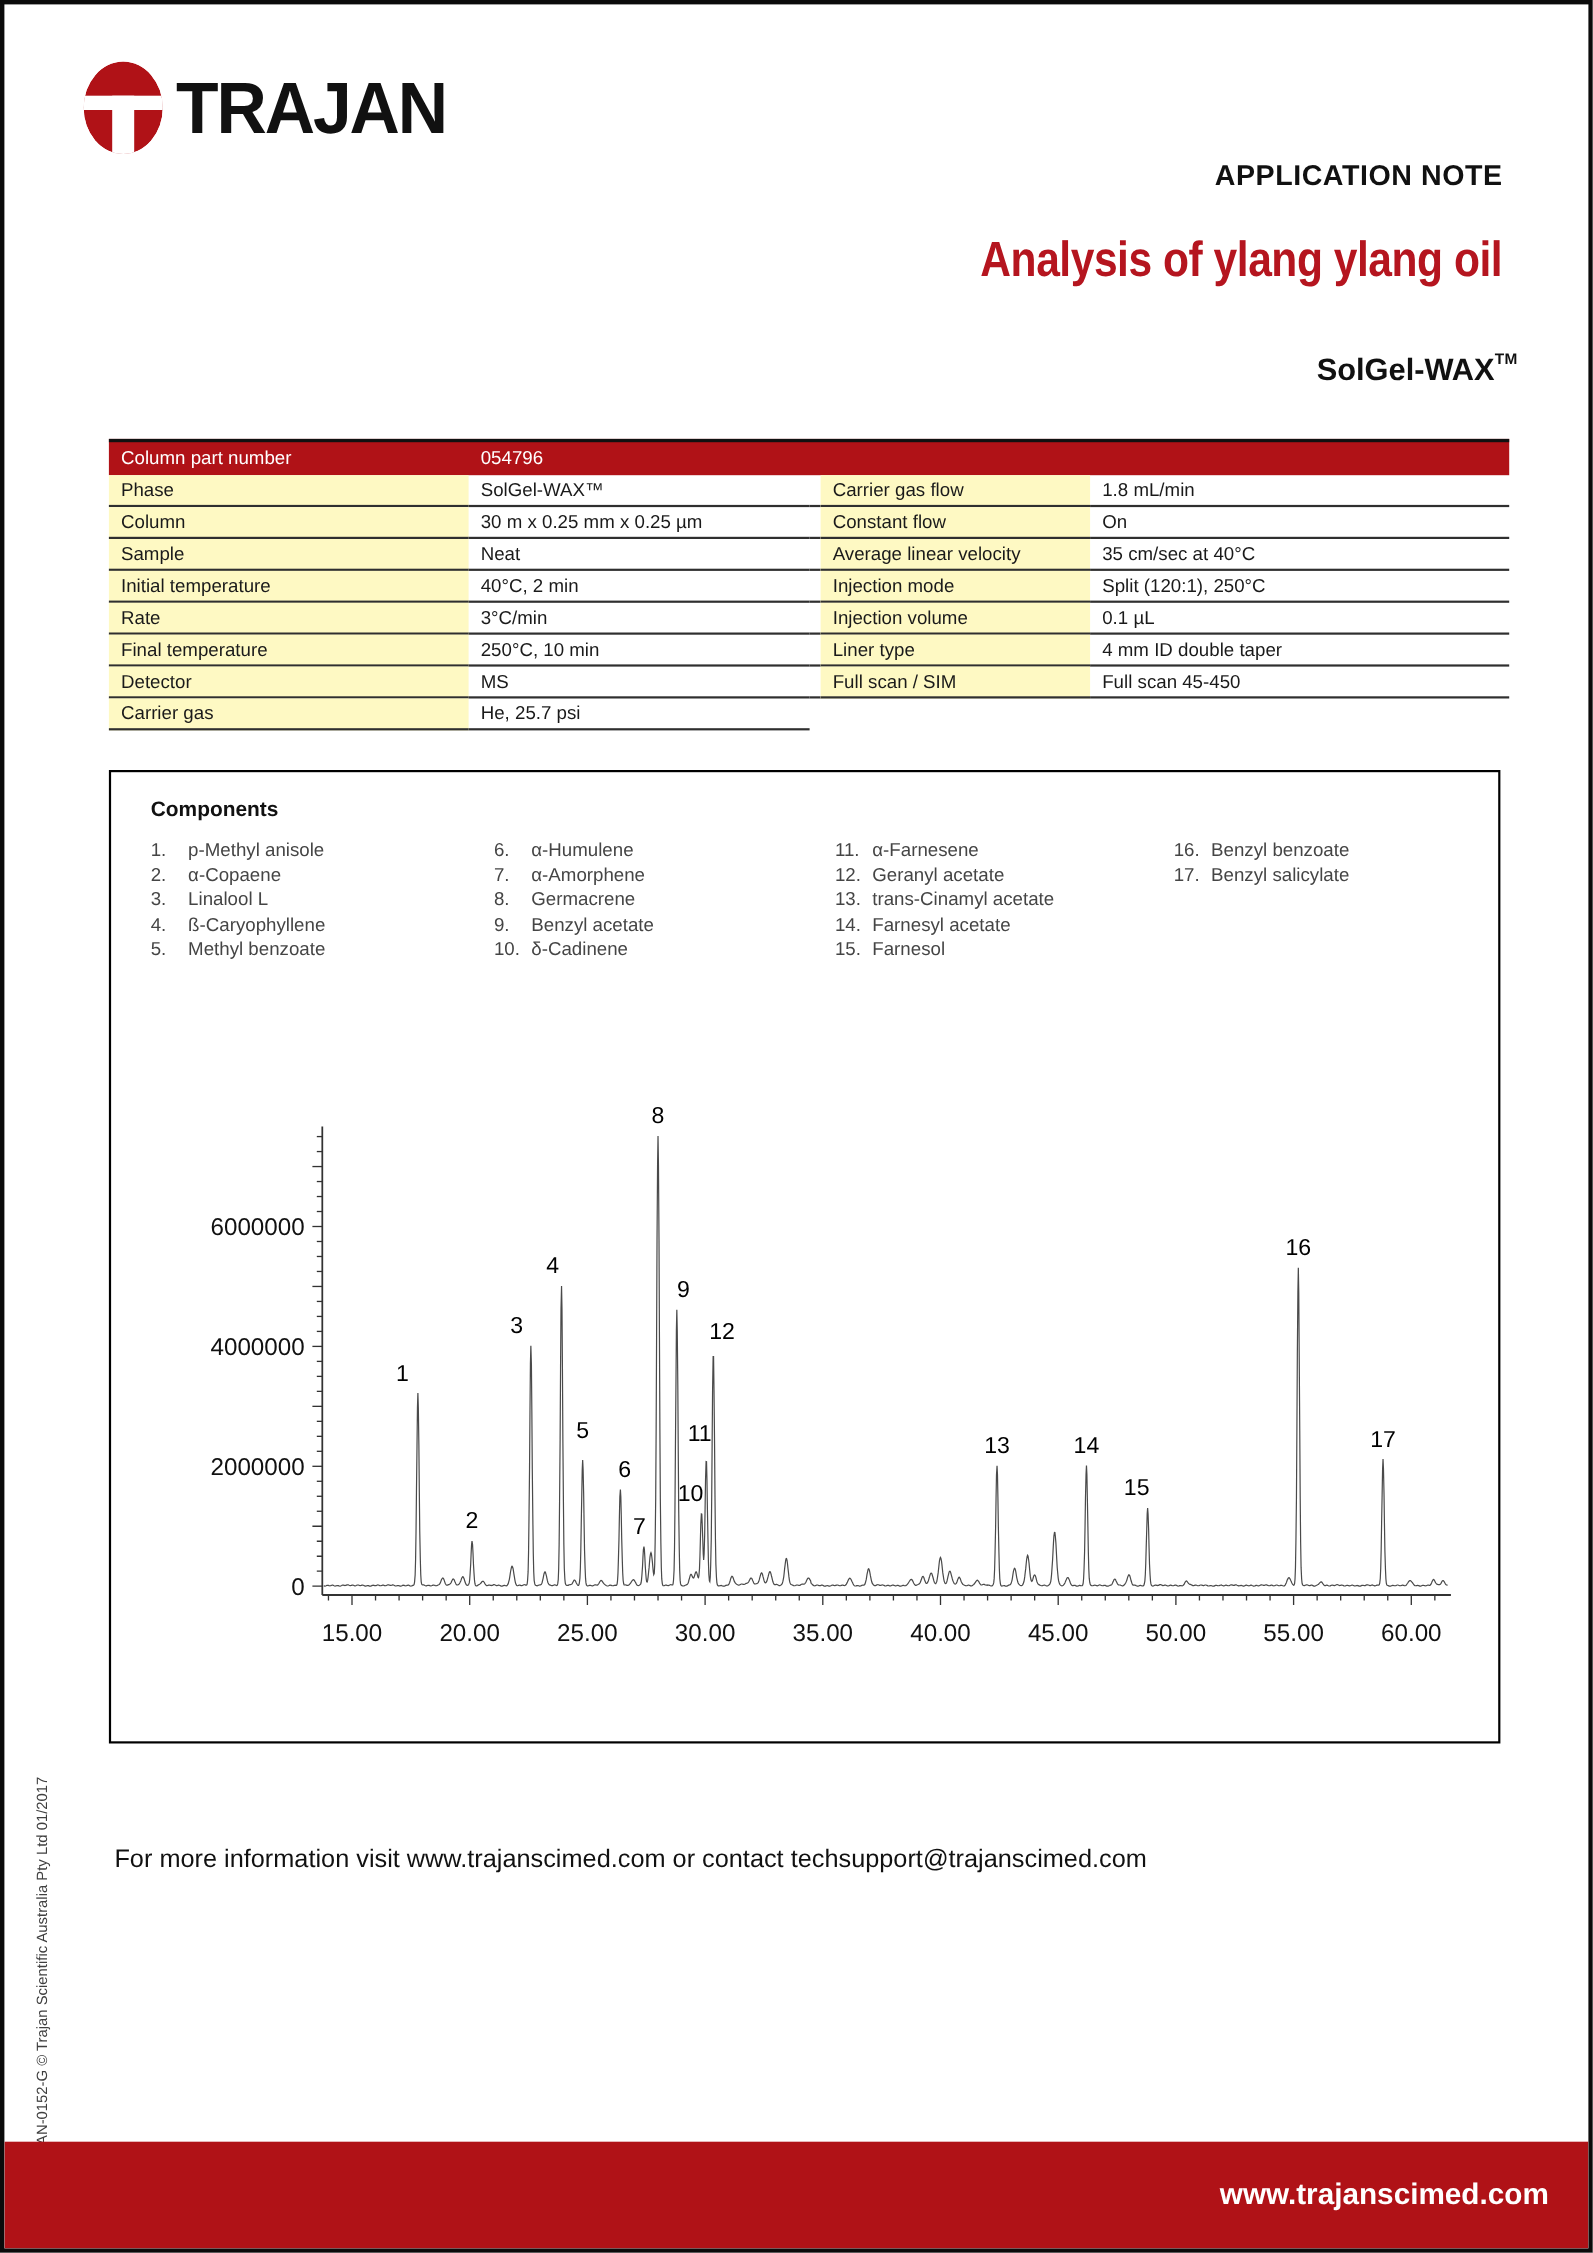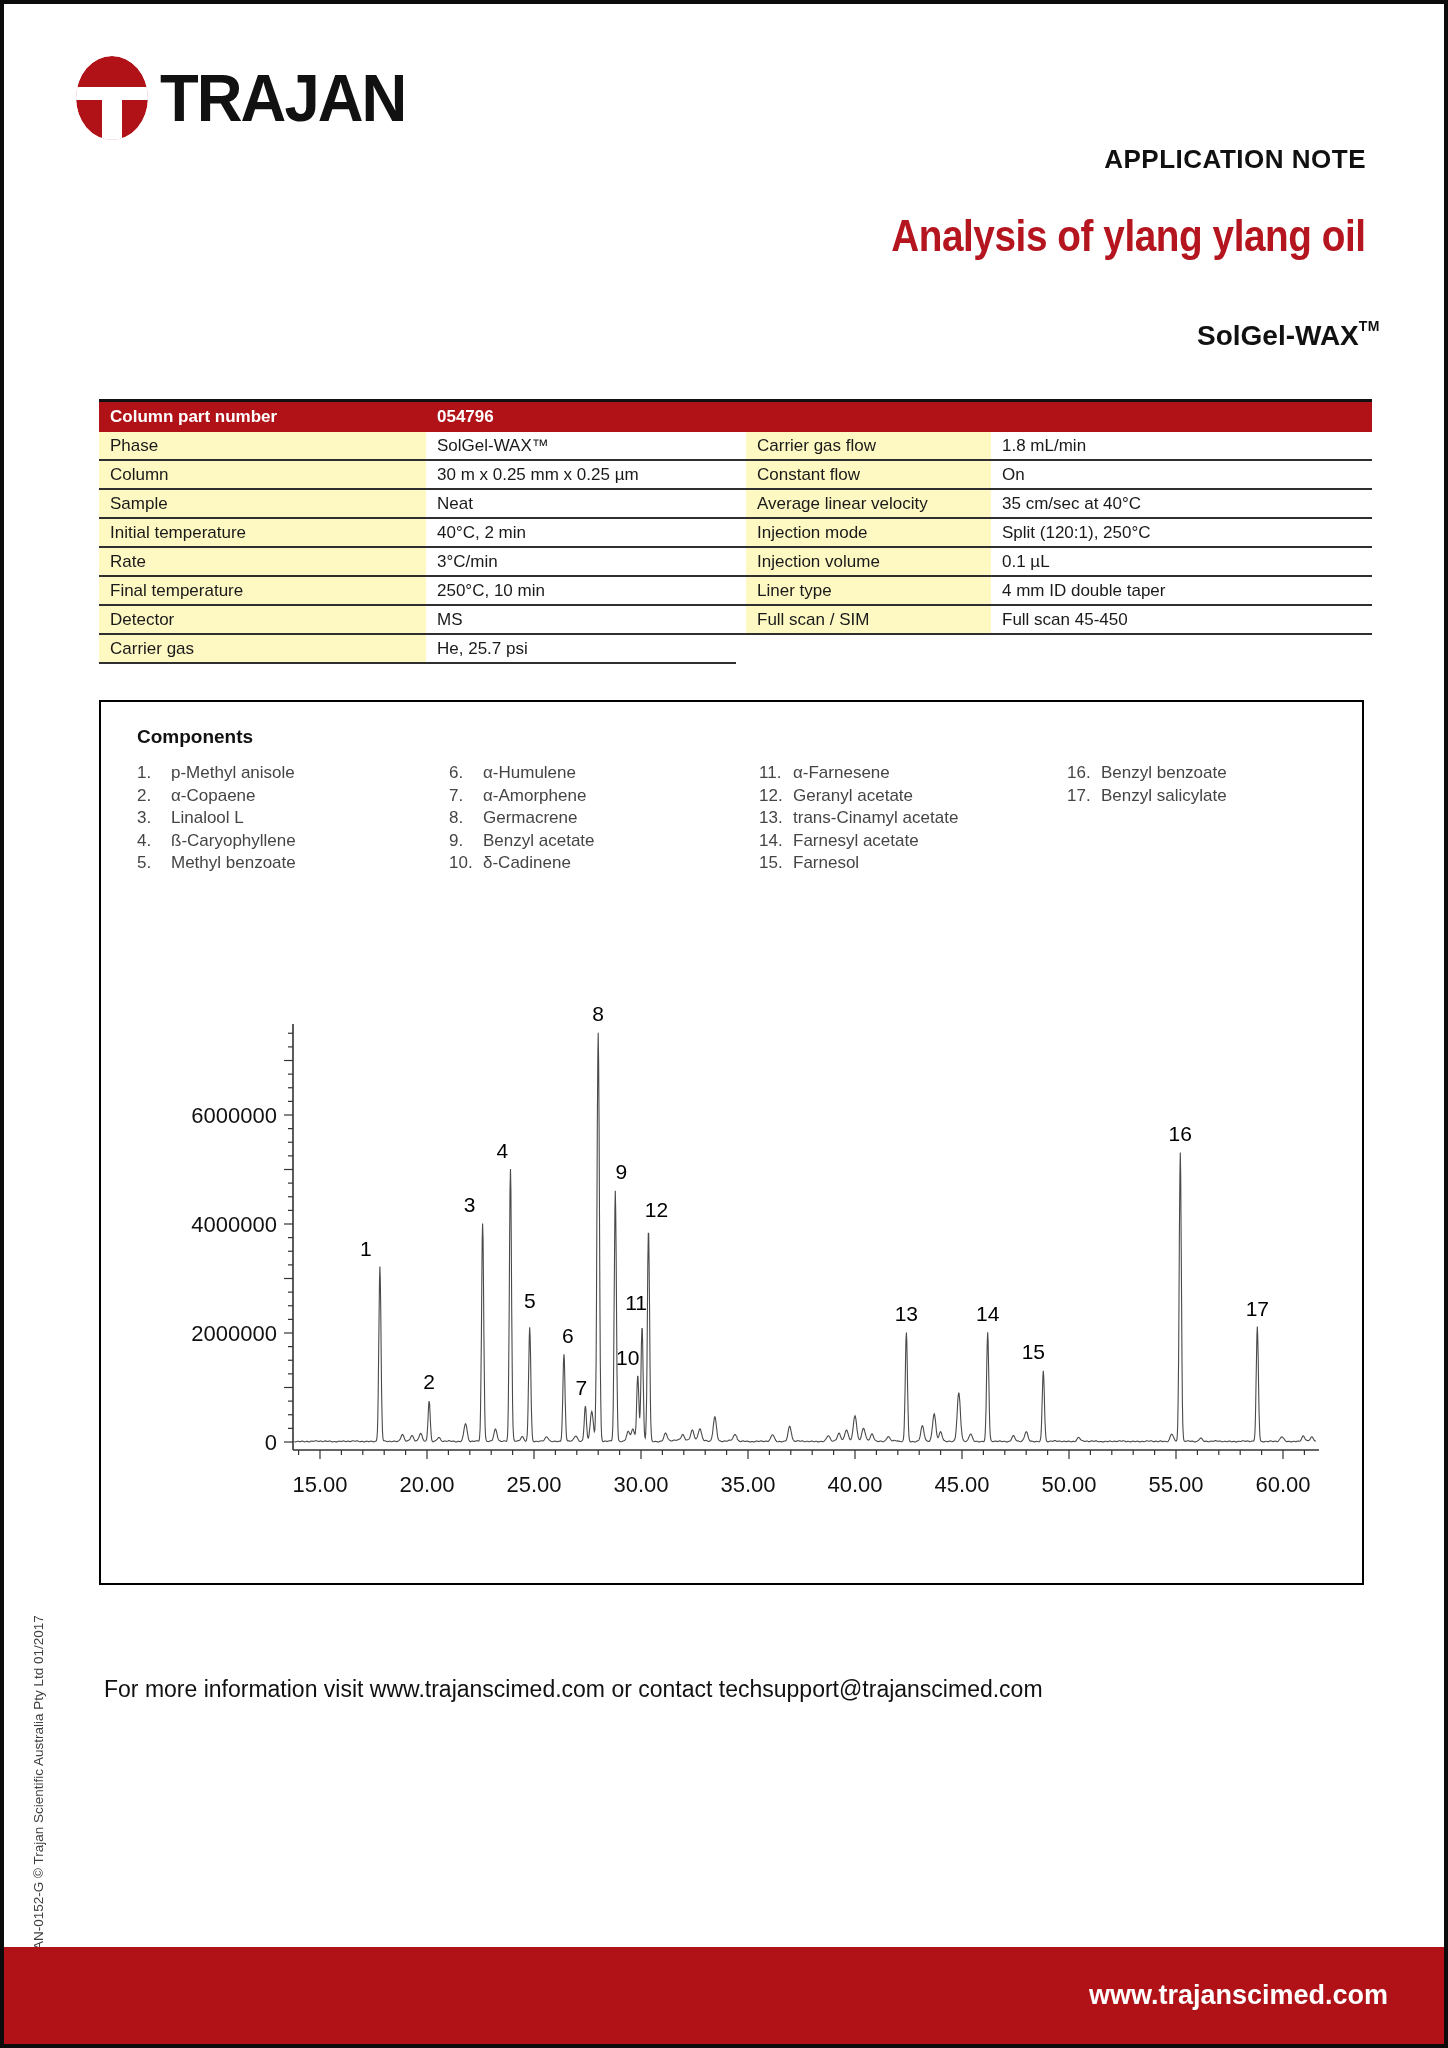--- a/index.html
+++ b/index.html
@@ -15,21 +15,21 @@
   .doc-type{position:absolute;right:78px;top:140px;font-size:26px;font-weight:bold;
             letter-spacing:.5px;color:#111;}
   .title{position:absolute;right:78px;top:206px;margin:0;font-size:45px;font-weight:bold;
          color:#b5151f;transform:scaleX(.86);transform-origin:right center;letter-spacing:-.5px;}
   .product{position:absolute;right:64px;top:314px;font-size:28px;font-weight:bold;color:#111;}
   .product sup{font-size:14px;vertical-align:14px;letter-spacing:.5px;}
 
   
   .mtable{position:absolute;left:95px;top:395px;width:1273px;font-size:17px;}
   .mt-header{display:grid;grid-template-columns:327px 946px;background:#b01217;color:#fff;
-             font-weight:bold;height:30px;line-height:30px;border-top:3px solid #111;}
+             font-weight:normal;height:30px;line-height:30px;border-top:3px solid #111;}
   .mt-header span{padding-left:11px;}
   .mt-row{display:grid;grid-template-columns:327px 310px 10px 245px 381px;height:29px;line-height:28px;}
   .mt-cell{border-bottom:2px solid #2f2f2f;padding-left:11px;white-space:nowrap;overflow:hidden;}
   .mt-label{background:#fef9c3;}
   .mt-gap{border-bottom:2px solid #2f2f2f;}
   .mt-row.last .r{border-bottom:none;background:transparent;}
   .mt-row.last .mt-gap{border-bottom:none;}
 
   
   .panel{position:absolute;left:95px;top:696px;width:1265px;height:885px;
@@ -40,21 +40,21 @@
   .comp-item{font-size:17px;line-height:22.5px;white-space:nowrap;}
   .comp-num{display:inline-block;width:34px;}
   #chart{position:absolute;left:0;top:0;}
 
   
   .info-line{position:absolute;left:100px;top:1628px;font-size:23px;color:#111;margin-top:44px;}
   .doc-code{position:absolute;left:27px;top:1946px;font-size:13.5px;color:#3f3f3f;
             white-space:nowrap;transform:rotate(-90deg);transform-origin:0 0;}
   .footer-bar{position:absolute;left:0;right:0;bottom:0;height:97px;background:#b01217;
               text-align:right;}
-  .footer-bar span{display:inline-block;margin-right:56px;line-height:97px;color:#fff;
+  .footer-bar span{display:inline-block;margin-right:36px;line-height:97px;color:#fff;
                    font-size:27px;font-weight:bold;}
 </style>
 </head>
 <body>
 
 <div class="page">
 
   <div class="logo">
     <svg width="72" height="84" viewBox="0 0 72 84">
       <defs>

